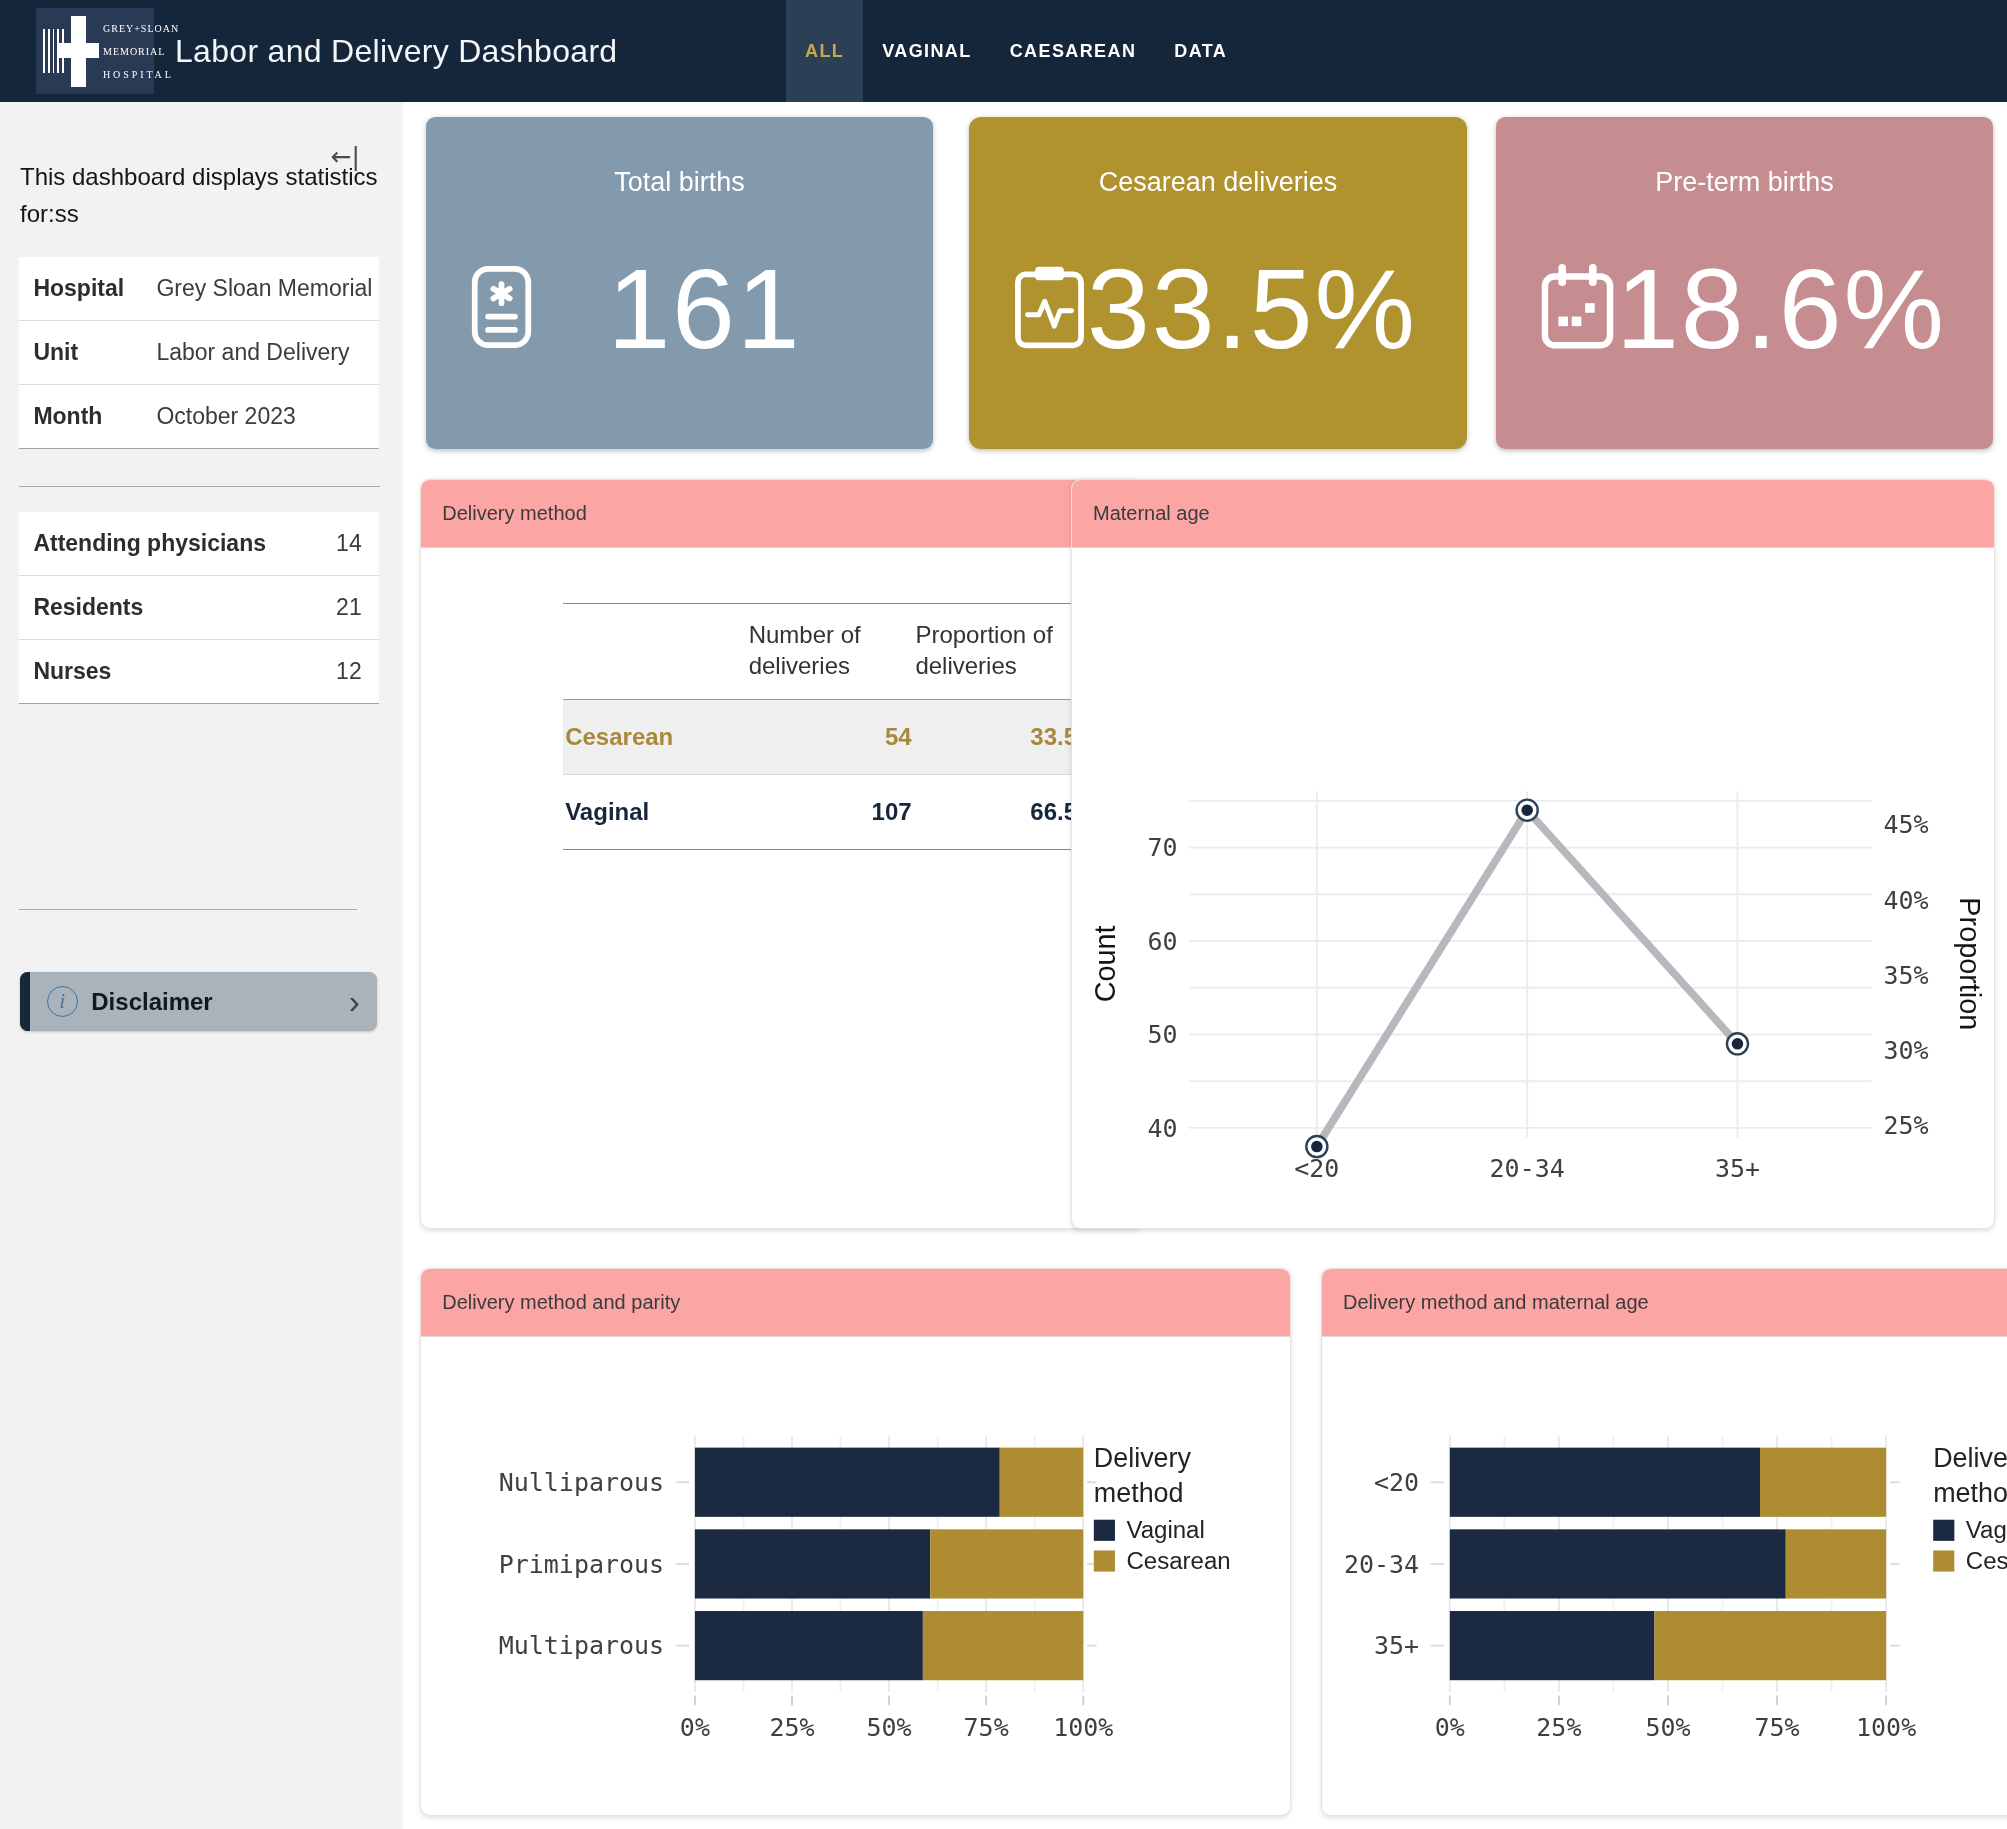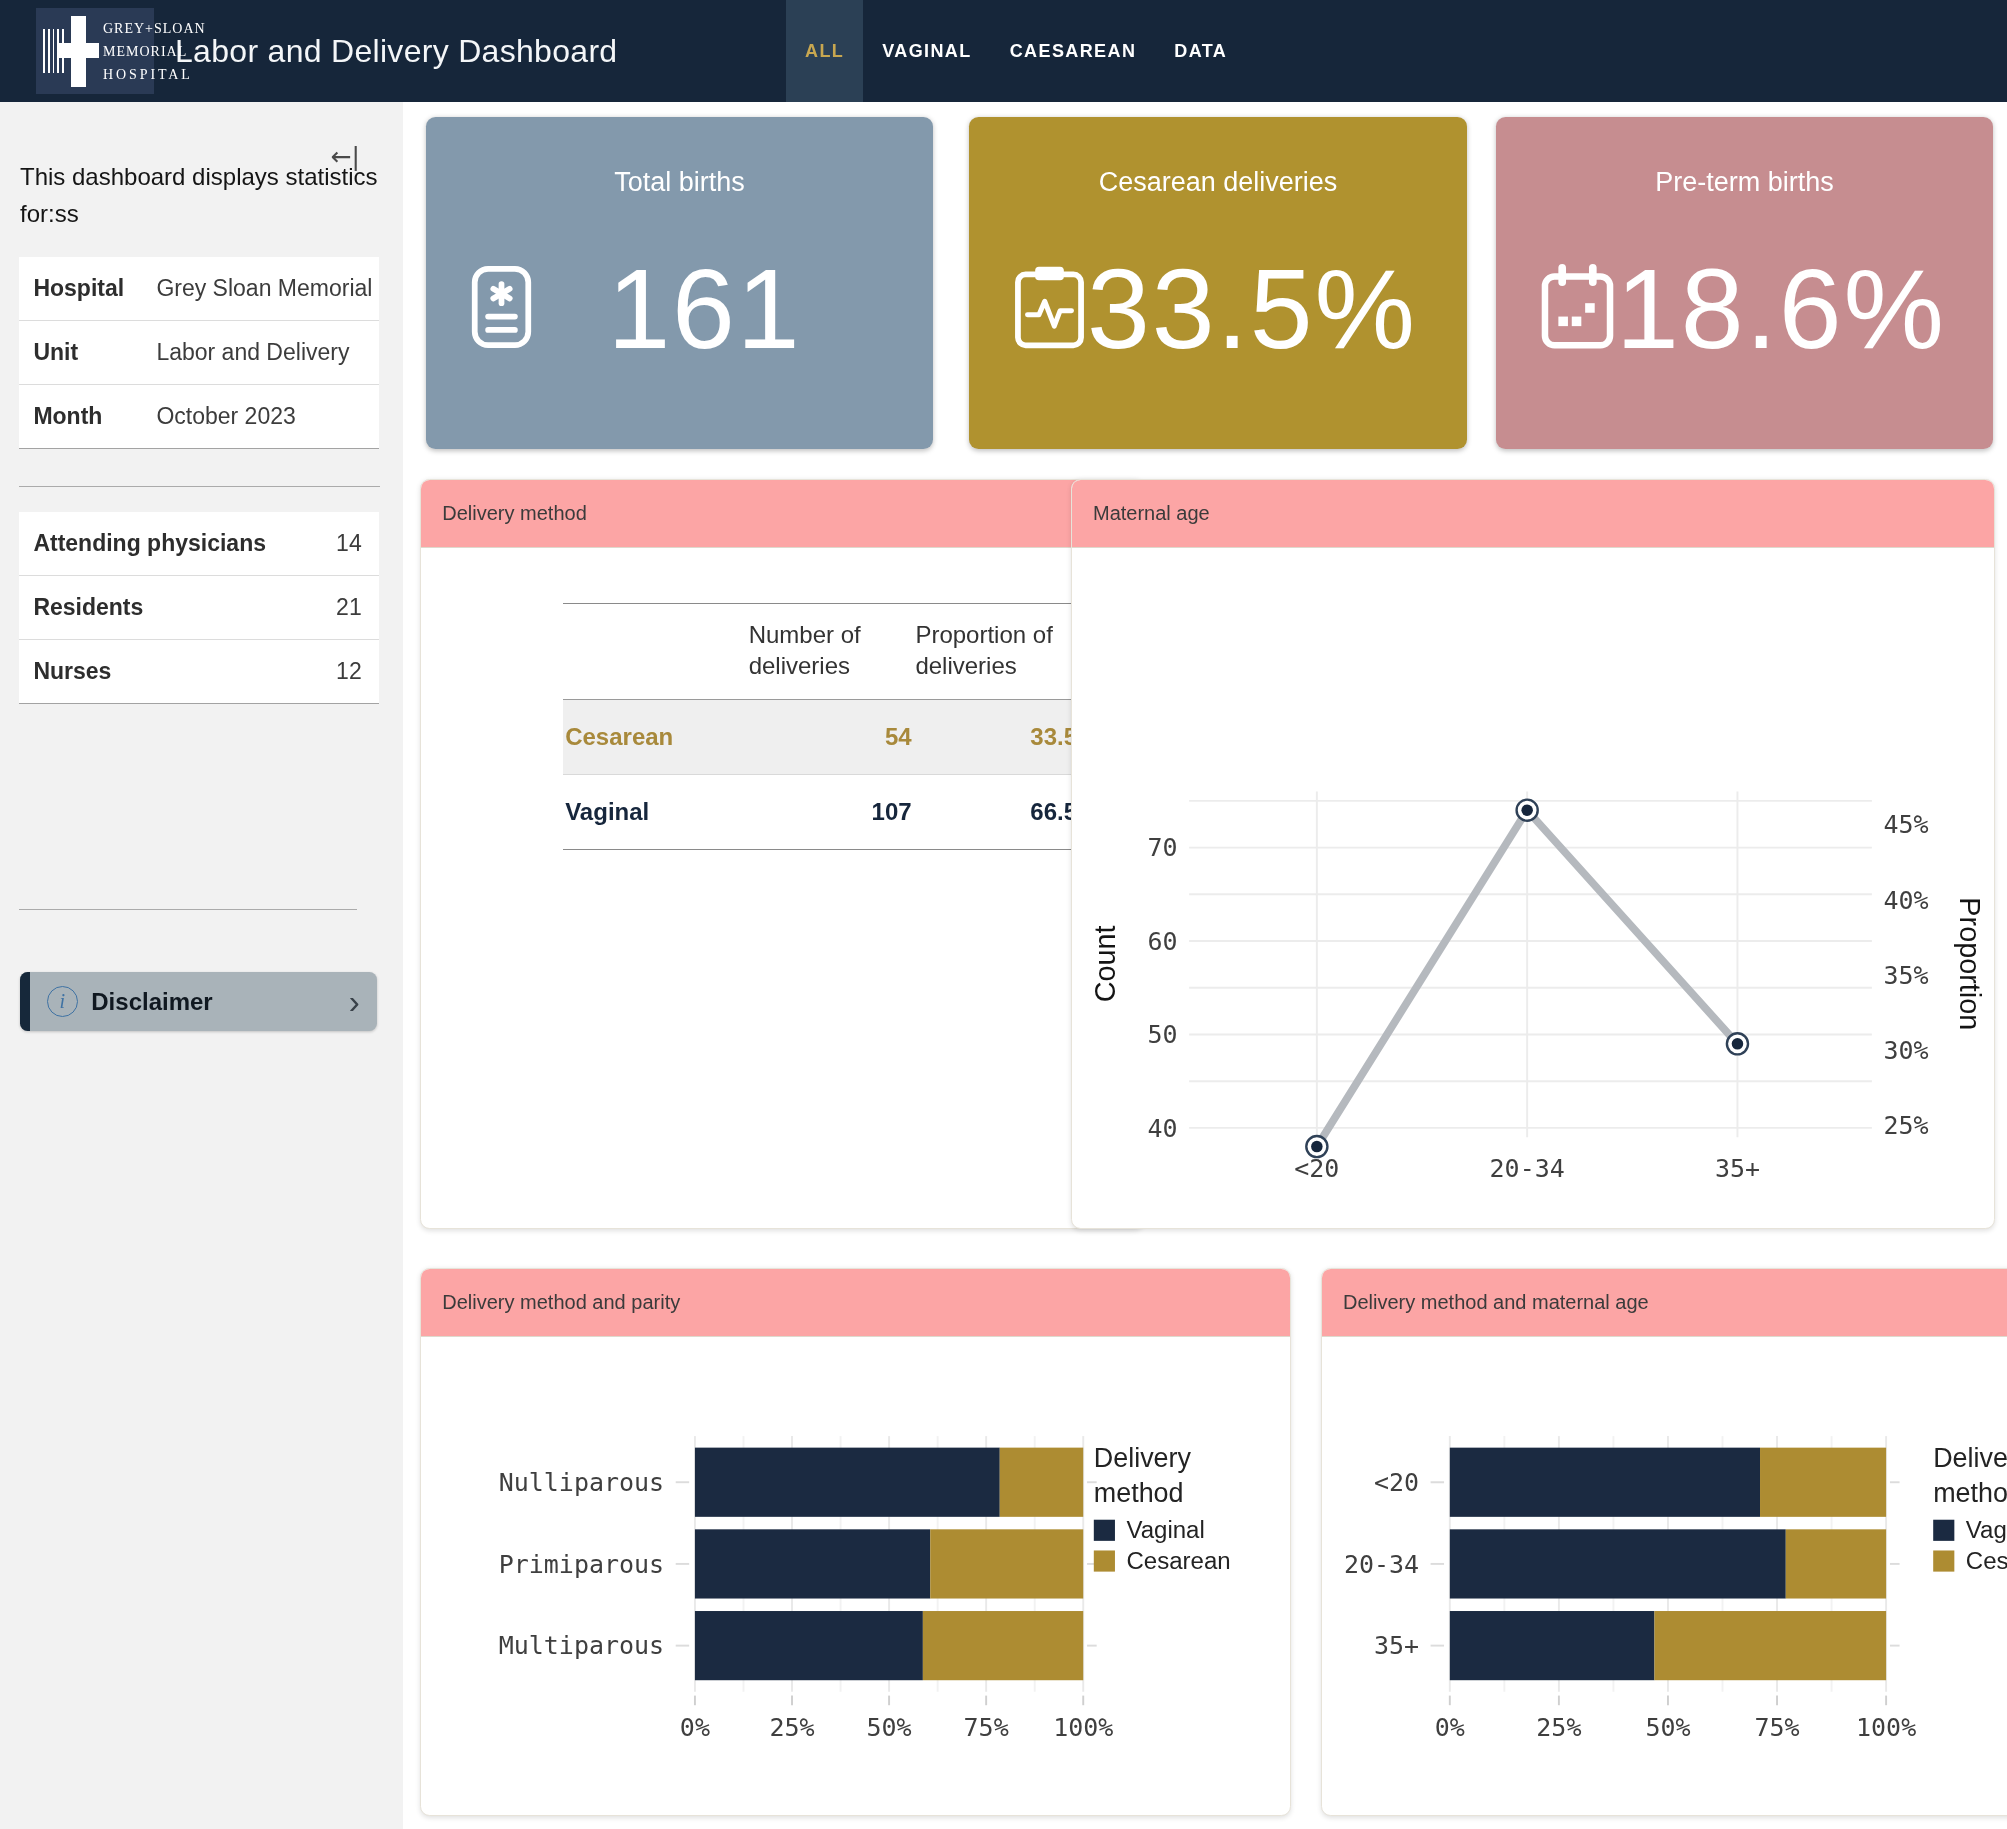--- a/index.html
+++ b/index.html
@@ -8,21 +8,21 @@
 
   
   .navbar{position:absolute;left:0;top:0;width:2008px;height:102px;background:#16263a;
           display:flex;align-items:center;}
   .logo{width:118px;height:86px;margin-left:36px;background:#2a3a55;position:relative;flex:none;}
   .logo .stripes{position:absolute;left:6.7px;top:21px;width:23px;height:44px;
       background:repeating-linear-gradient(90deg,#fff 0 1.9px,transparent 1.9px 4.8px);}
   .logo .cross-v{position:absolute;left:35px;top:7.7px;width:15.4px;height:71px;background:#fff;}
   .logo .cross-h{position:absolute;left:21px;top:35px;width:42px;height:15.4px;background:#fff;}
   .logo .ltxt{position:absolute;left:67px;top:8.6px;color:#fff;font-family:"Liberation Serif",serif;
-      font-size:14px;line-height:23px;letter-spacing:1px;white-space:nowrap;}
+      font-size:10px;line-height:23px;letter-spacing:1px;white-space:nowrap;}
   .nav-title{color:#f4f6f8;font-size:32px;font-weight:400;margin-left:21px;letter-spacing:0.3px;}
   .nav-tabs{position:absolute;left:786px;top:0;height:102px;display:flex;align-items:stretch;}
   .nav-tab{display:flex;align-items:center;padding:0 19px;color:#ffffff;font-size:18px;
       font-weight:700;letter-spacing:1.4px;cursor:pointer;}
   .nav-tab.active{background:#2b4055;color:#c8a750;}
 
   
   .sidebar{position:absolute;left:0;top:102px;width:403px;bottom:0;background:#f2f2f2;}
   .collapse-btn{position:absolute;right:43px;top:40px;font-size:25px;color:#4a4a4a;cursor:pointer;
       font-family:"DejaVu Sans",sans-serif;}
@@ -168,21 +168,21 @@
             <line x1="21.3" y1="13.5" x2="12.7" y2="18.5"></line>
             <line x1="10" y1="28" x2="24" y2="28"></line>
             <line x1="10" y1="35" x2="24" y2="35"></line>
           </g>
         </svg>
       </span>
       <div class="vvalue">161</div>
     </div>
   </div>
 
-  <div class="vbox" id="vbox-1" style="background: rgb(176, 146, 47);">
+  <div class="vbox" id="vbox-1" style="background: rgb(176, 146, 47); border-radius: 12px;">
     <div class="vtitle">Cesarean deliveries</div>
     <div class="vrow">
       <span class="vicon">
         <svg width="75" height="88" viewBox="0 0 39 46">
           <path d="M12 6 H7 a4 4 0 0 0 -4 4 V39 a4 4 0 0 0 4 4 H32 a4 4 0 0 0 4-4 V10 a4 4 0 0 0 -4-4 H27" fill="none" stroke="#fff" stroke-width="3" stroke-linecap="round"></path>
           <rect x="12" y="2" width="15" height="7" rx="2" fill="#fff"></rect>
           <polyline points="8,27 14,27 17,20 22,33 25,25 31,25" fill="none" stroke="#fff" stroke-width="2.6" stroke-linejoin="round" stroke-linecap="round"></polyline>
         </svg>
       </span>
       <div class="vvalue">33.5%</div>

